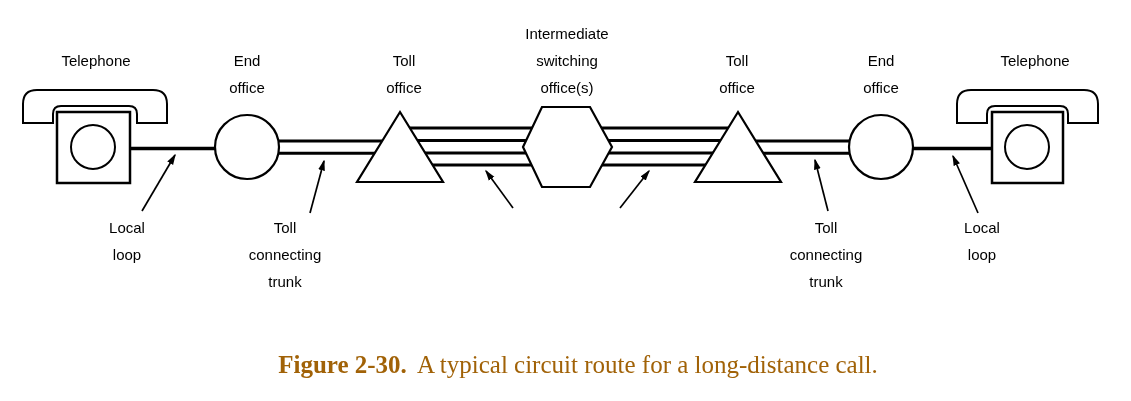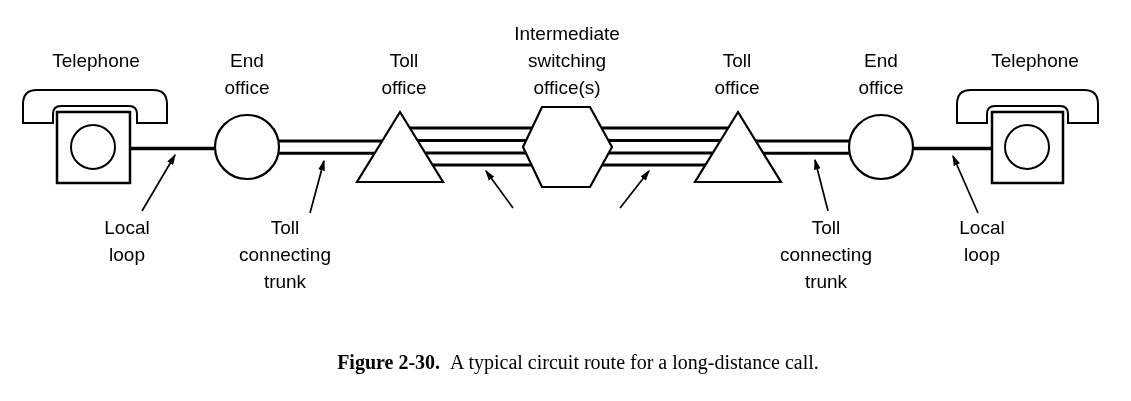--- a/index.html
+++ b/index.html
@@ -10,32 +10,32 @@
     font-family:"Liberation Sans", sans-serif;
     color:#000;
     overflow:hidden;
   }
   #diagram-svg{position:absolute;left:0;top:0;}
   .lbl{
     position:absolute;
     transform:translateX(-50%);
     white-space:pre-line;
     text-align:center;
-    font-size:19px;
+    font-size:15px;
     line-height:27px;
     color:#000;
   }
   .caption{
     position:absolute;
     left:578px;top:351px;
     transform:translateX(-50%);
     white-space:nowrap;
     font-family:"Liberation Serif", serif;
-    font-size:20px;
-    color:#000000;
+    font-size:25px;
+    color:#a16207;
   }
   .caption .cap-label{font-weight:bold;}
   .caption .cap-text{margin-left:10px;}
 </style>
 </head>
 <body>
 
 <div id="stage">
 
   <svg id="diagram-svg" width="1131" height="401" viewBox="0 0 1131 401">

